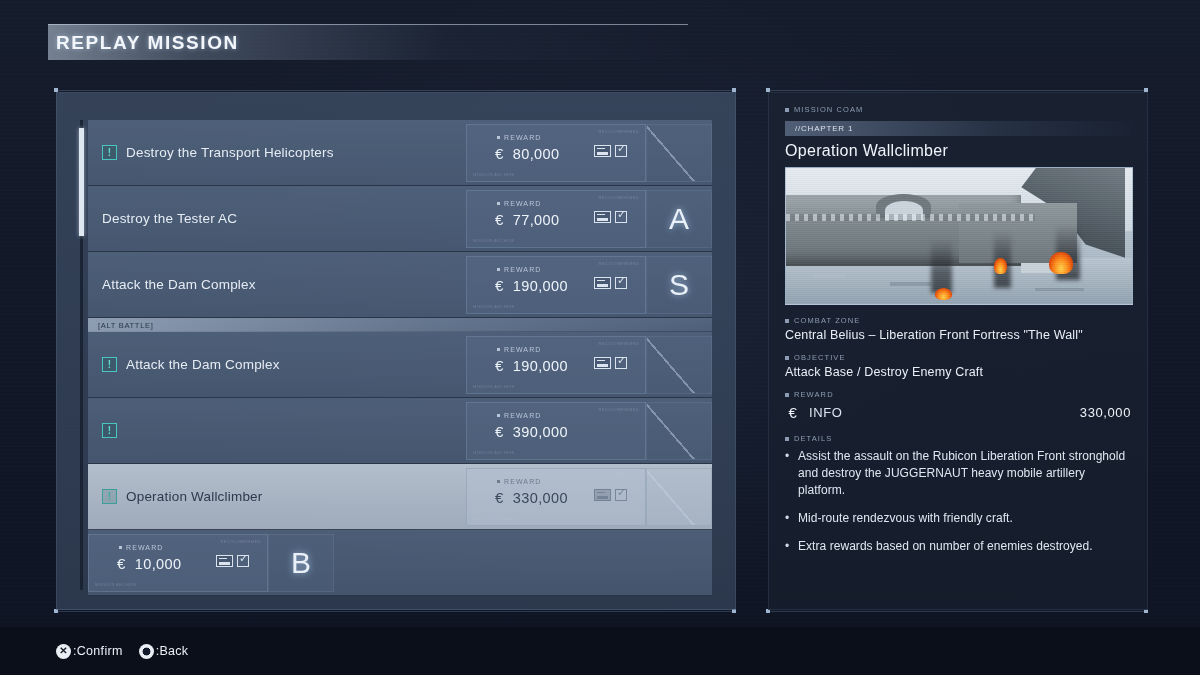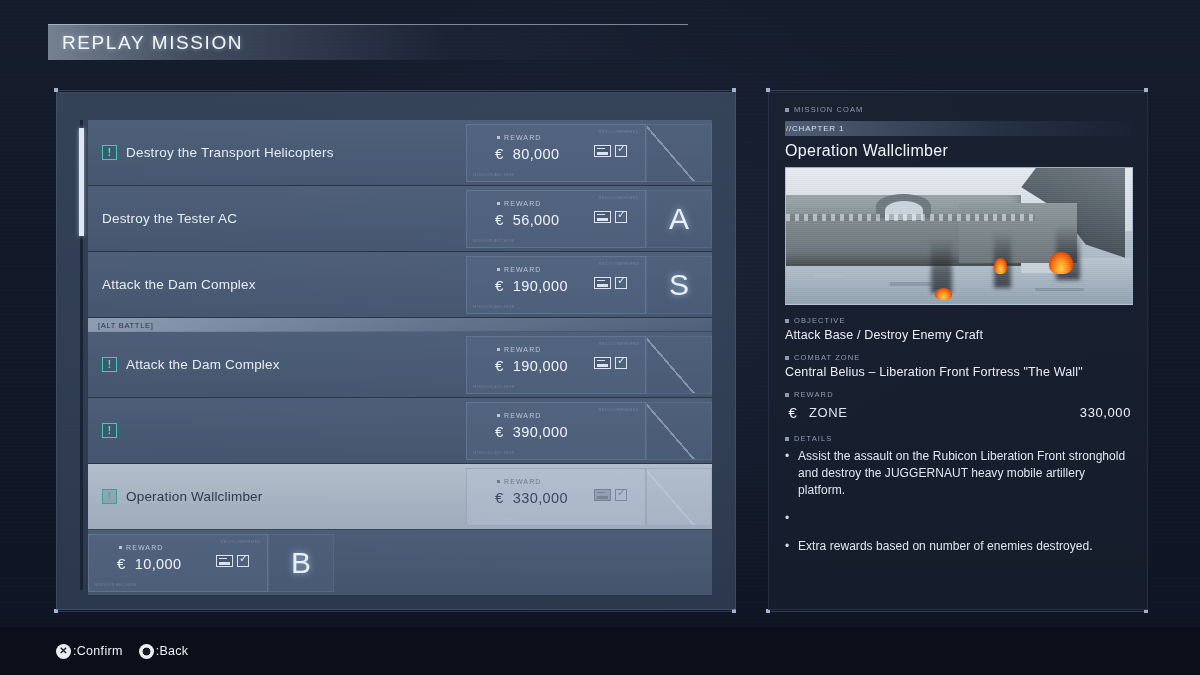--- a/index.html
+++ b/index.html
@@ -26,21 +26,21 @@
   }
   
   #header {
     position:absolute; left:48px; top:24px; width:640px; height:36px;
     background:linear-gradient(90deg, rgba(196,212,228,0.55) 0%, rgba(150,170,193,0.34) 22%, rgba(60,76,98,0.14) 62%, rgba(30,40,56,0.0) 100%);
     border-top:1px solid rgba(205,220,236,0.55);
     display:flex; align-items:center;
   }
   #header-title {
     font-size:19px; letter-spacing:1.6px; color:#f2f6fb;
-    padding-left:14px; font-weight:400;
+    padding-left:8px; font-weight:700;
     text-shadow:0 0 5px rgba(190,215,245,0.55);
   }
   
   .tickline {
     position:absolute; height:1px; background:rgba(120,145,180,0.30);
   }
   .tick {
     position:absolute; width:4px; height:4px; background:#9fb4ce;
   }
   
@@ -177,21 +177,21 @@
     padding:12px 16px;
   }
   .sec-label {
     font-size:7.5px; letter-spacing:1.1px; color:#8d9cb2;
     display:flex; align-items:center; gap:5px; margin-bottom:3px;
   }
   .sec-bullet { width:4px; height:4px; background:#8d9cb2; display:inline-block; }
   #chapter-bar {
     margin-top:7px; height:15px;
     background:linear-gradient(90deg, rgba(118,136,164,0.60) 0%, rgba(70,88,116,0.30) 60%, rgba(40,55,78,0.05) 100%);
-    display:flex; align-items:center; padding-left:1px;
+    display:flex; align-items:center; padding-left:10px;
     font-size:8px; letter-spacing:0.8px; color:#d7e0ec;
   }
   #mission-title {
     margin-top:6px; font-size:16px; color:#f0f5fb; letter-spacing:0.3px;
   }
   
   #thumb {
     position:relative; margin-top:7px; width:348px; height:138px;
     border:1px solid rgba(150,175,205,0.45);
     overflow:hidden;
@@ -343,21 +343,21 @@
       <div class="mname">
         <span class="mname-text">Destroy the Tester AC</span>
       </div>
       <div class="reward-cell">
         <div class="rw-label">
           <span class="rw-bullet"></span>
           <span>REWARD</span>
         </div>
         <div class="rw-amt">
           <span class="rw-euro">€</span>
-          <span>56,000</span>
+          <span>77,000</span>
         </div>
         <div class="micro">MISSION ARCHIVE</div>
         <div class="micro-tr">REC//CONFIRMED</div>
         <div class="log-icons">
           <span class="log-doc"></span>
           <span class="log-chk"></span>
         </div>
       </div>
       <div class="rank-cell">
         <span class="rank-letter">A</span>
@@ -513,61 +513,62 @@
     <div class="smoke" style="left:78%; top:42%; width:7%; height:40%;"></div>
     <div class="fire" style="left:43%; top:88%; width:5%; height:9%;"></div>
     <div class="fire" style="left:60%; top:66%; width:4%; height:12%;"></div>
     <div class="fire" style="left:76%; top:62%; width:7%; height:16%;"></div>
     <div id="thumb-noise"></div>
   </div>
 
   <div class="info-block">
     <div class="sec-label">
       <span class="sec-bullet"></span>
-      <span>OBJECTIVE</span>
-    </div>
-    <div class="info-val">Attack Base / Destroy Enemy Craft</div>
+      <span>COMBAT ZONE</span>
+    </div>
+    <div class="info-val">Central Belius – Liberation Front Fortress "The Wall"</div>
   </div>
 
   <div class="info-block">
     <div class="sec-label">
       <span class="sec-bullet"></span>
-      <span>COMBAT ZONE</span>
-    </div>
-    <div class="info-val">Central Belius – Liberation Front Fortress "The Wall"</div>
+      <span>OBJECTIVE</span>
+    </div>
+    <div class="info-val">Attack Base / Destroy Enemy Craft</div>
   </div>
 
   <div class="info-block">
     <div class="sec-label">
       <span class="sec-bullet"></span>
       <span>REWARD</span>
     </div>
     <div class="reward-rows" id="reward-rows">
         <div class="rrow">
           <span class="rrow-left">
             <span class="euro-big">€</span>
-            <span>ZONE</span>
+            <span>INFO</span>
           </span>
           <span class="rrow-val">330,000</span>
         </div>
       </div>
   </div>
 
   <div class="info-block">
     <div class="sec-label">
       <span class="sec-bullet"></span>
       <span>DETAILS</span>
     </div>
     <div class="details-list" id="details-list">
         <div class="d-item">
           <span class="d-bullet">•</span>
           <span>Assist the assault on the Rubicon Liberation Front stronghold and destroy the JUGGERNAUT heavy mobile artillery platform.</span>
         </div>
         <div class="d-item">
           <span class="d-bullet">•</span>
+          <span>Mid-route rendezvous with friendly craft.</span>
         </div>
         <div class="d-item">
           <span class="d-bullet">•</span>
           <span>Extra rewards based on number of enemies destroyed.</span>
         </div>
       </div>
   </div>
 </div>
 
 <div id="footer">

